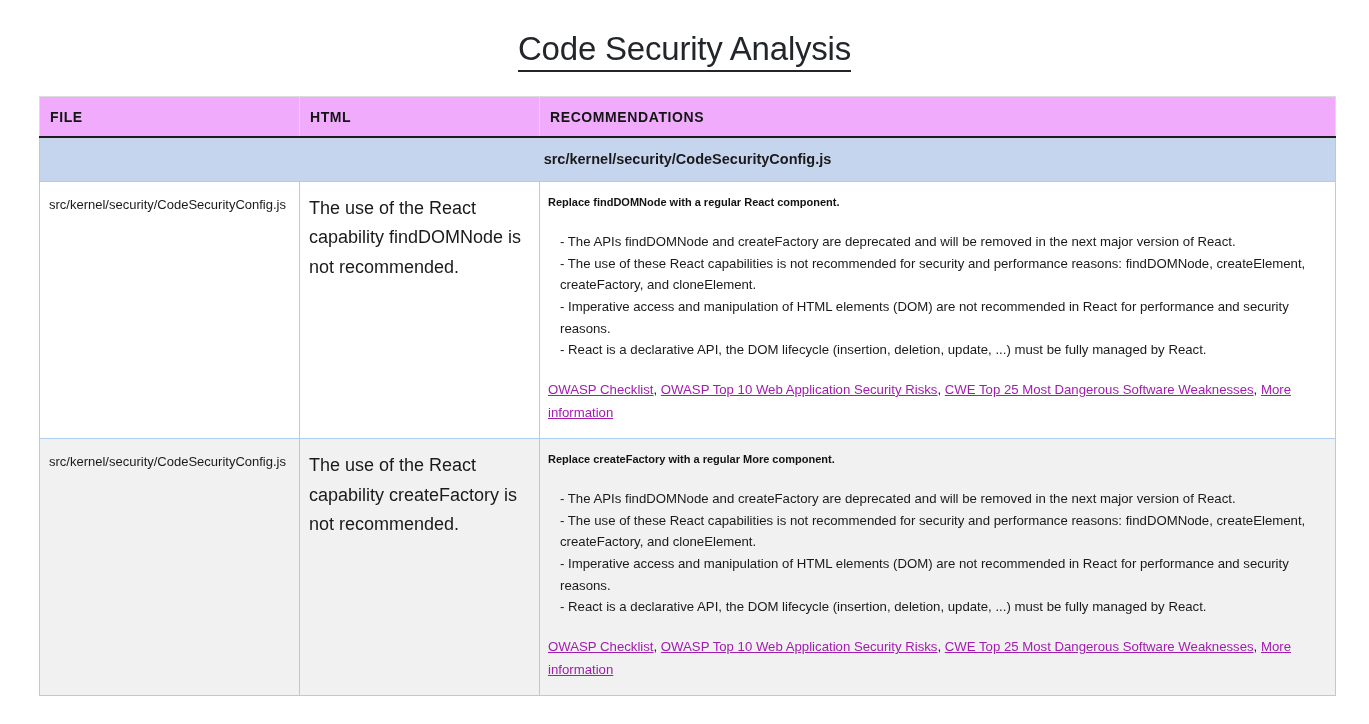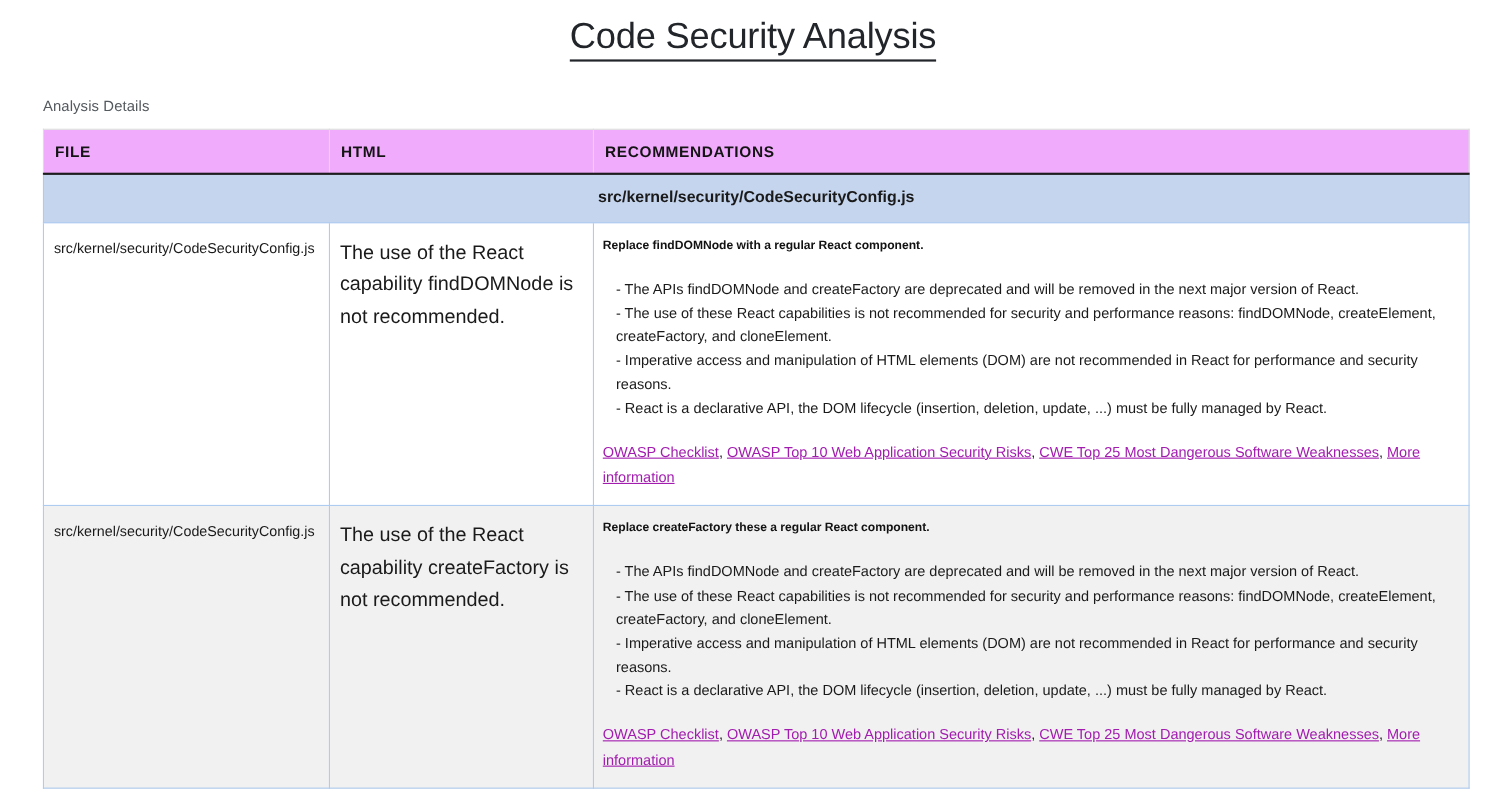--- a/index.html
+++ b/index.html
@@ -25,21 +25,21 @@
   }
 
   
   .doc-title {
     text-align: center;
     font-size: 33px;
     line-height: 1.1;
     font-weight: 400;
     color: #22252a;
     letter-spacing: -0.2px;
-    margin: 0;
+    margin: 16px;
     padding-top: 15px;
   }
   .doc-title span {
     border-bottom: 2px solid #22252a;
     padding-bottom: 3px;
   }
 
   
   .section-label {
     margin: 0;
@@ -138,21 +138,20 @@
   }
   .rec-links .sep { color: #1a1a1a; }
 </style>
 </head>
 <body>
 
 <div class="page">
 
   <h1 class="doc-title"><span>Code Security Analysis</span></h1>
 
-  <div class="section-label">Analysis Details</div>
 
   <div class="table-wrap">
     <table class="analysis">
       <colgroup>
         <col class="c-file">
           <col class="c-title">
           <col class="c-recs">
       </colgroup>
       <thead>
         <tr>
@@ -178,21 +177,21 @@
               <p class="bullet">- React is a declarative API, the DOM lifecycle (insertion, deletion, update, ...) must be fully managed by React.</p>
             </div>
             <div class="rec-links"><a href="#">OWASP Checklist</a><span class="sep">, </span><a href="#">OWASP Top 10 Web Application Security Risks</a><span class="sep">, </span><a href="#">CWE Top 25 Most Dangerous Software Weaknesses</a><span class="sep">, </span><a href="#">More information</a></div>
           </td>
         </tr>
 
         <tr class="data-row even">
           <td class="cell-file">src/kernel/security/CodeSecurityConfig.js</td>
           <td class="cell-title">The use of the React capability createFactory is not recommended.</td>
           <td class="cell-recs">
-            <div class="rec-title">Replace createFactory these a regular React component.</div>
+            <div class="rec-title">Replace createFactory with a regular More component.</div>
             <div class="rec-bullets">
               <p class="bullet">- The APIs findDOMNode and createFactory are deprecated and will be removed in the next major version of React.</p>
               <p class="bullet">- The use of these React capabilities is not recommended for security and performance reasons: findDOMNode, createElement, createFactory, and cloneElement.</p>
               <p class="bullet">- Imperative access and manipulation of HTML elements (DOM) are not recommended in React for performance and security reasons.</p>
               <p class="bullet">- React is a declarative API, the DOM lifecycle (insertion, deletion, update, ...) must be fully managed by React.</p>
             </div>
             <div class="rec-links"><a href="#">OWASP Checklist</a><span class="sep">, </span><a href="#">OWASP Top 10 Web Application Security Risks</a><span class="sep">, </span><a href="#">CWE Top 25 Most Dangerous Software Weaknesses</a><span class="sep">, </span><a href="#">More information</a></div>
           </td>
         </tr>
 

